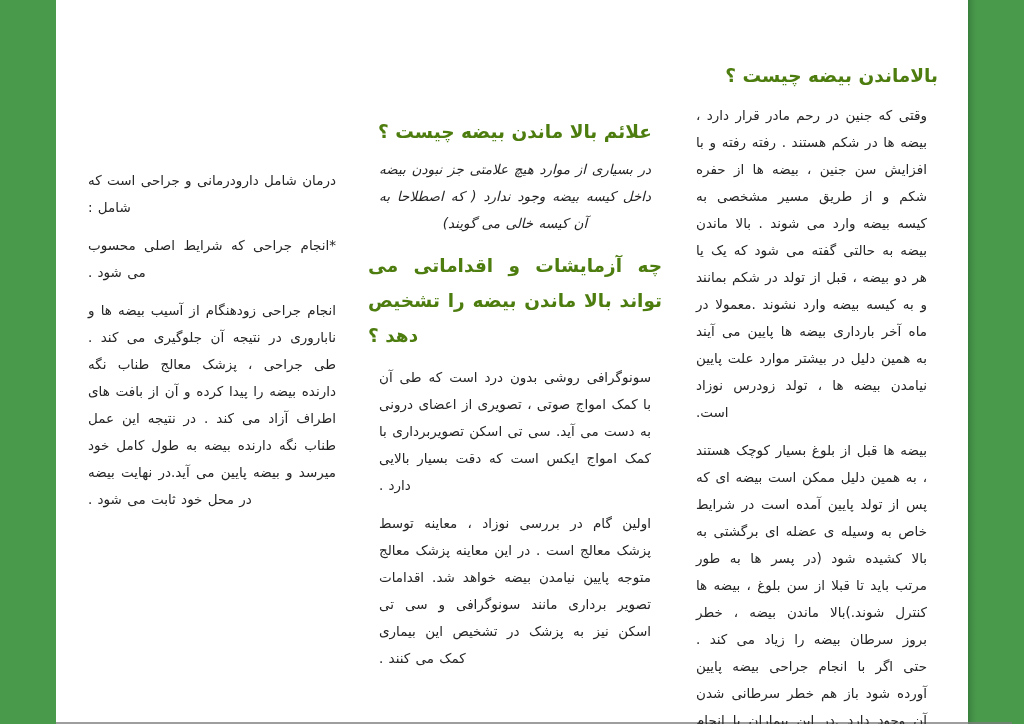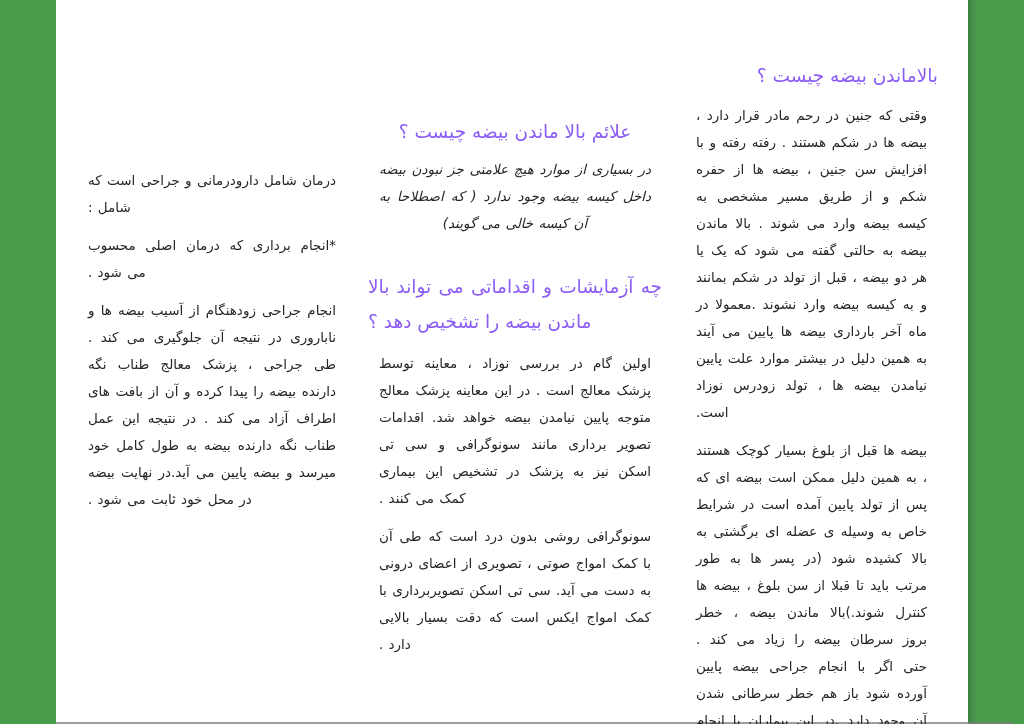--- a/index.html
+++ b/index.html
@@ -48,34 +48,34 @@
   .col {
     position: absolute;
     direction: rtl;
     color: #262626;
   }
   .col-right  { left: 685px; width: 253px; top: 62px;  }
   .col-middle { left: 368px; width: 294px; top: 106px; }
   .col-left   { left: 77px;  width: 270px; top: 156px; }
 
   .col h2 {
-    color: #8b5cf6;
+    color: #4d7c0f;
     font-size: 18.5px;
-    font-weight: normal;
+    font-weight: bold;
     line-height: 27px;
     margin: 0 0 13px 0;
     text-align: right;
   }
   .col-middle h2.symptoms-head {
     text-align: center;
     margin: 12px 0 9px 0;
   }
   .col-middle h2.diagnosis-head {
     line-height: 35px;
-    margin: 32px 0 8px 0;
+    margin: 11px 0 8px 0;
     text-align: justify;
     text-align-last: left;
   }
   .col p {
     margin: 11px;
     font-size: 13.5px;
     line-height: 27px;
     text-align: justify;
     text-align-last: left; 
     word-spacing: 1px;
@@ -94,23 +94,23 @@
   <section class="col col-right">
     <h2>بالاماندن بیضه چیست ؟</h2>
     <p>وقتی که جنین در رحم مادر قرار دارد ، بیضه ها در شکم هستند . رفته رفته و با افزایش سن جنین ، بیضه ها از حفره شکم و از طریق مسیر مشخصی به کیسه بیضه وارد می شوند . بالا ماندن بیضه به حالتی گفته می شود که یک یا هر دو بیضه ، قبل از تولد در شکم بمانند و به کیسه بیضه وارد نشوند .معمولا در ماه آخر بارداری بیضه ها پایین می آیند به همین دلیل در بیشتر موارد علت پایین نیامدن بیضه ها ، تولد زودرس نوزاد است.</p>
     <p>بیضه ها قبل از بلوغ بسیار کوچک هستند ، به همین دلیل ممکن است بیضه ای که پس از تولد پایین آمده است در شرایط خاص به وسیله ی عضله ای برگشتی به بالا کشیده شود (در پسر ها به طور مرتب باید تا قبلا از سن بلوغ ، بیضه ها کنترل شوند.)بالا ماندن بیضه ، خطر بروز سرطان بیضه را زیاد می کند . حتی اگر با انجام جراحی بیضه پایین آورده شود باز هم خطر سرطانی شدن آن وجود دارد .در این بیماران با انجام جراحی ، بیضه بالامانده ، از حفره شکم به داخل کیسه بیضه منتقل می شود. با پایین آمدن بیضه توانایی تولید اسپرم آن بهبود می یابد و شانس باروری افزایش می یابد (در صورتیکه بیضه بالا مانده درمان نشود آسیب جدی به بیضه ها خواهد رسید)</p>
   </section>
 
   <section class="col col-middle">
     <h2 class="symptoms-head">علائم بالا ماندن بیضه چیست ؟</h2>
     <p class="last-center">در بسیاری از موارد هیچ علامتی جز نبودن بیضه داخل کیسه بیضه وجود ندارد ( که اصطلاحا به آن کیسه خالی می گویند)</p>
     <h2 class="diagnosis-head">چه آزمایشات و اقداماتی می تواند بالا ماندن بیضه را تشخیص دهد ؟</h2>
+    <p>سونوگرافی روشی بدون درد است که طی آن با کمک امواج صوتی ، تصویری از اعضای درونی به دست می آید. سی تی اسکن تصویربرداری با کمک امواج ایکس است که دقت بسیار بالایی دارد .</p>
     <p>اولین گام در بررسی نوزاد ، معاینه توسط پزشک معالج است . در این معاینه پزشک معالج متوجه پایین نیامدن بیضه خواهد شد. اقدامات تصویر برداری مانند سونوگرافی و سی تی اسکن نیز به پزشک در تشخیص این بیماری کمک می کنند .</p>
-    <p>سونوگرافی روشی بدون درد است که طی آن با کمک امواج صوتی ، تصویری از اعضای درونی به دست می آید. سی تی اسکن تصویربرداری با کمک امواج ایکس است که دقت بسیار بالایی دارد .</p>
   </section>
 
   <section class="col col-left">
     <p>درمان شامل دارودرمانی و جراحی است که شامل :</p>
-    <p>*انجام برداری که درمان اصلی محسوب می شود .</p>
+    <p>*انجام جراحی که شرایط اصلی محسوب می شود .</p>
     <p>انجام جراحی زودهنگام از آسیب بیضه ها و ناباروری در نتیجه آن جلوگیری می کند . طی جراحی ، پزشک معالج طناب نگه دارنده بیضه را پیدا کرده و آن از بافت های اطراف آزاد می کند . در نتیجه این عمل طناب نگه دارنده بیضه به طول کامل خود میرسد و بیضه پایین می آید.در نهایت بیضه در محل خود ثابت می شود .</p>
   </section>
 
 </div>
 
 </body></html>

